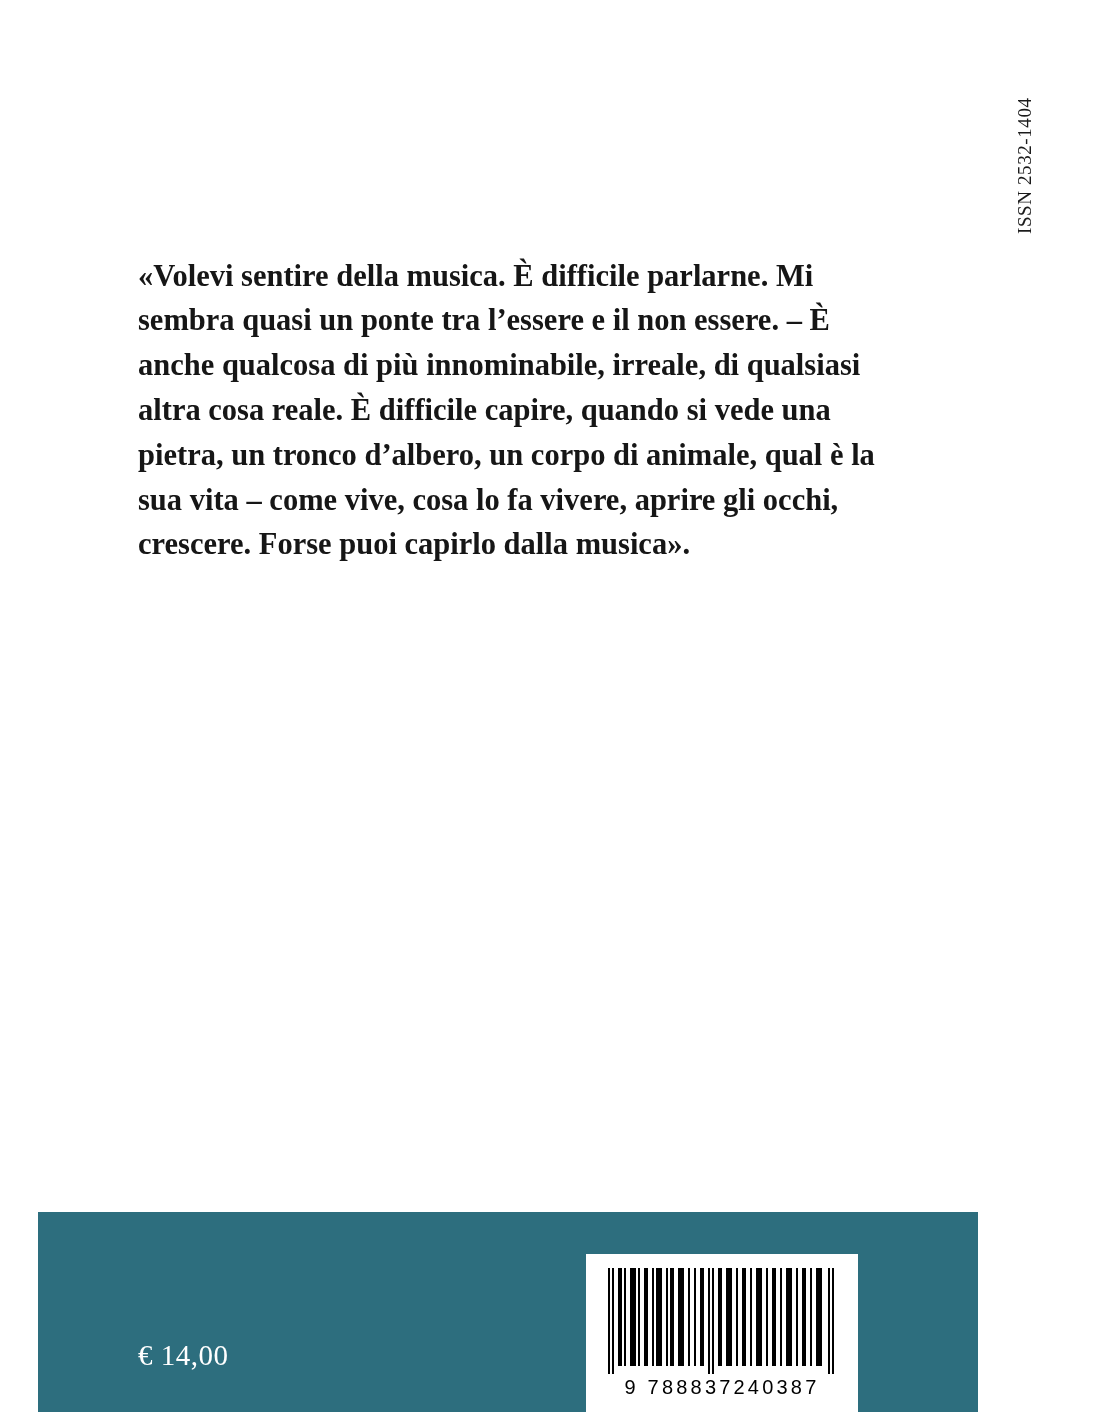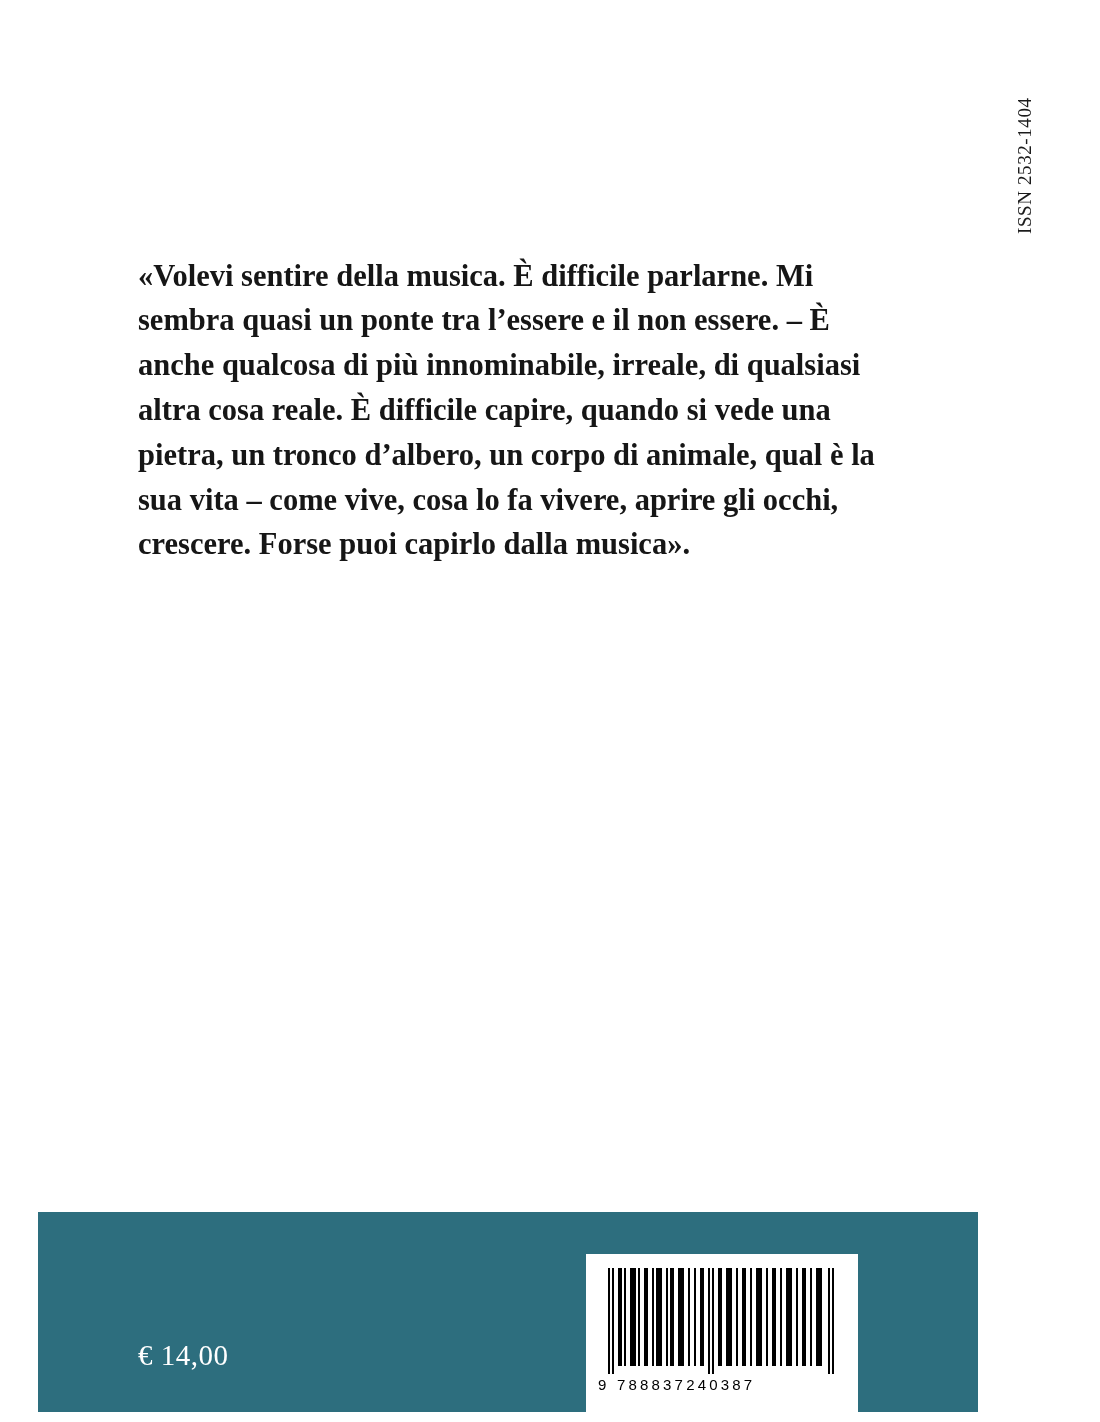--- a/index.html
+++ b/index.html
@@ -90,22 +90,23 @@
     padding: 14px 12px 6px 12px;
   }
   .barcode-bars {
     position: relative;
     width: 100%;
     height: 106px;
     display: block;
   }
   .barcode-digits {
     margin-top: 2px;
+    text-align: center;
     font-family: "Liberation Sans", sans-serif;
-    font-size: 15px;
+    font-size: 20px;
     letter-spacing: 3.2px;
     color: #000000;
     white-space: nowrap;
   }
 </style>
 </head>
 <body>
 
 <div class="page">
   <div class="cover">

